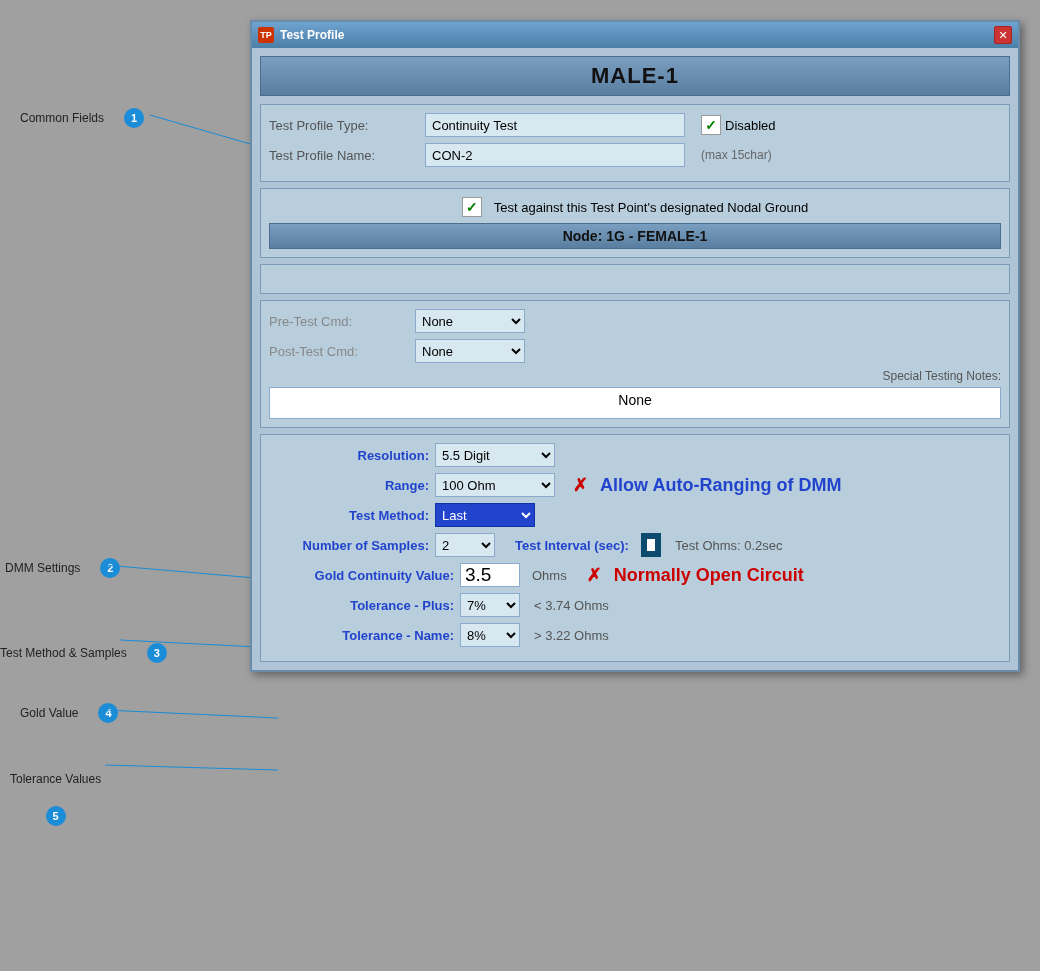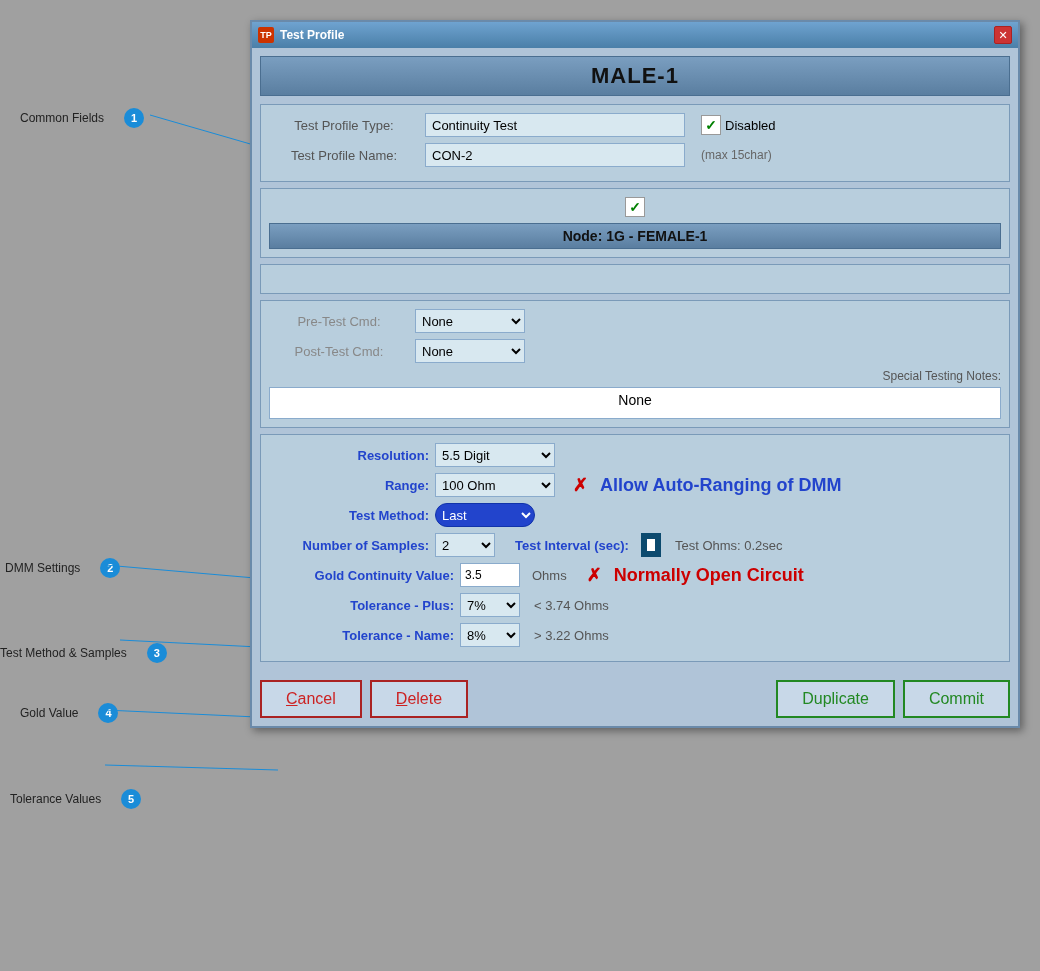--- a/index.html
+++ b/index.html
@@ -118,21 +118,21 @@
     
     .form-row {
       display: flex;
       align-items: center;
       margin-bottom: 6px;
       gap: 6px;
     }
     .form-label {
       color: #555;
       font-size: 13px;
-      text-align: center;
+      text-align: left;
     }
     .form-input {
       background: #d8e8f0;
       border: 1px solid #8aabcc;
       padding: 2px 6px;
       font-size: 13px;
       height: 24px;
     }
     .form-input-wide {
       width: 260px;
@@ -301,21 +301,21 @@
     .btn-commit {
       color: #228822;
       border-color: #228822;
     }
 
     .gold-input {
       width: 60px;
       background: white;
       border: 1px solid #8aabcc;
       padding: 2px 4px;
-      font-size: 12px;
+      font-size: 19px;
       height: 24px;
     }
 
     .time-input {
       width: 20px;
       background: white;
       border: 6px solid #0c4a6e;
       padding: 2px 4px;
       font-size: 13px;
       height: 24px;
@@ -337,21 +337,21 @@
 <div class="annotation" style="left:0px; top:643px;">
   <span>Test Method &amp; Samples</span>
   <div class="annotation-bubble">3</div>
 </div>
 
 <div class="annotation" style="left:20px; top:703px;">
   <span>Gold Value</span>
   <div class="annotation-bubble">4</div>
 </div>
 
-<div class="annotation" style="left:10px; top:789px;">
+<div class="annotation" style="left:10px; top:772px;flex-direction:column;">
   <span>Tolerance Values</span>
   <div class="annotation-bubble">5</div>
 </div>
 
 <svg style="position:absolute;top:0;left:0;width:1040px;height:971px;pointer-events:none;">
 
   <line x1="150" y1="115" x2="278" y2="152" stroke="#1a8cd8" stroke-width="1"></line>
 
   <line x1="105" y1="565" x2="278" y2="580" stroke="#1a8cd8" stroke-width="1"></line>
 
@@ -388,20 +388,21 @@
       <div class="form-row">
         <span class="form-label" style="width:150px;">Test Profile Name:</span>
         <input type="text" class="form-input form-input-wide" value="CON-2" style="">
         <span style="margin-left:10px; color:#666; font-size:12px;">(max 15char)</span>
       </div>
     </div>
 
     <div class="nodal-section">
       <div class="form-row" style="justify-content:center;">
         <div class="custom-checkbox">✓</div>
+        <span style="font-size:13px; margin-left:6px;">Test against this Test Point's designated Nodal Ground</span>
       </div>
       <div class="nodal-title-bar">Node: 1G - FEMALE-1</div>
     </div>
 
     <div class="spacer-area"></div>
 
     <div class="cmd-section">
 
       <div class="form-row">
         <span class="form-label" style="width:140px; color:#888;">Pre-Test Cmd:</span>
@@ -444,21 +445,21 @@
           <option>10 Ohm</option>
           <option selected="">100 Ohm</option>
           <option>1K Ohm</option>
         </select>
         <span class="red-x" style="margin-left:12px;">✗</span>
         <span class="allow-ranging-text" style="margin-left:6px;">Allow Auto-Ranging of DMM</span>
       </div>
 
       <div class="form-row">
         <span class="dmm-label" style="width:160px;">Test Method:</span>
-        <select class="form-select select-highlighted" style="width:100px;border-radius:12px;">
+        <select class="form-select select-highlighted" style="width:100px;">
           <option>Average</option>
           <option>First</option>
           <option selected="">Last</option>
           <option>Min</option>
           <option>Max</option>
         </select>
       </div>
 
       <div class="form-row">
         <span class="dmm-label" style="width:160px;">Number of Samples:</span>
@@ -498,23 +499,13 @@
           <option>1%</option><option>2%</option><option>3%</option><option>4%</option>
           <option>5%</option><option>6%</option><option>7%</option><option selected="">8%</option>
           <option>9%</option><option>10%</option>
         </select>
         <span class="tolerance-calc" style="margin-left:8px;">&gt; 3.22 Ohms</span>
       </div>
     </div>
 
   </div>
 
-  <div class="footer">
-    <div class="footer-left">
-      <button class="btn btn-cancel"><span style="text-decoration:underline">C</span>ancel</button>
-      <button class="btn btn-delete"><span style="text-decoration:underline">D</span>elete</button>
-    </div>
-    <div class="footer-right">
-      <button class="btn btn-duplicate">Duplicate</button>
-      <button class="btn btn-commit">Commit</button>
-    </div>
-  </div>
 </div>
 
 </body></html>

